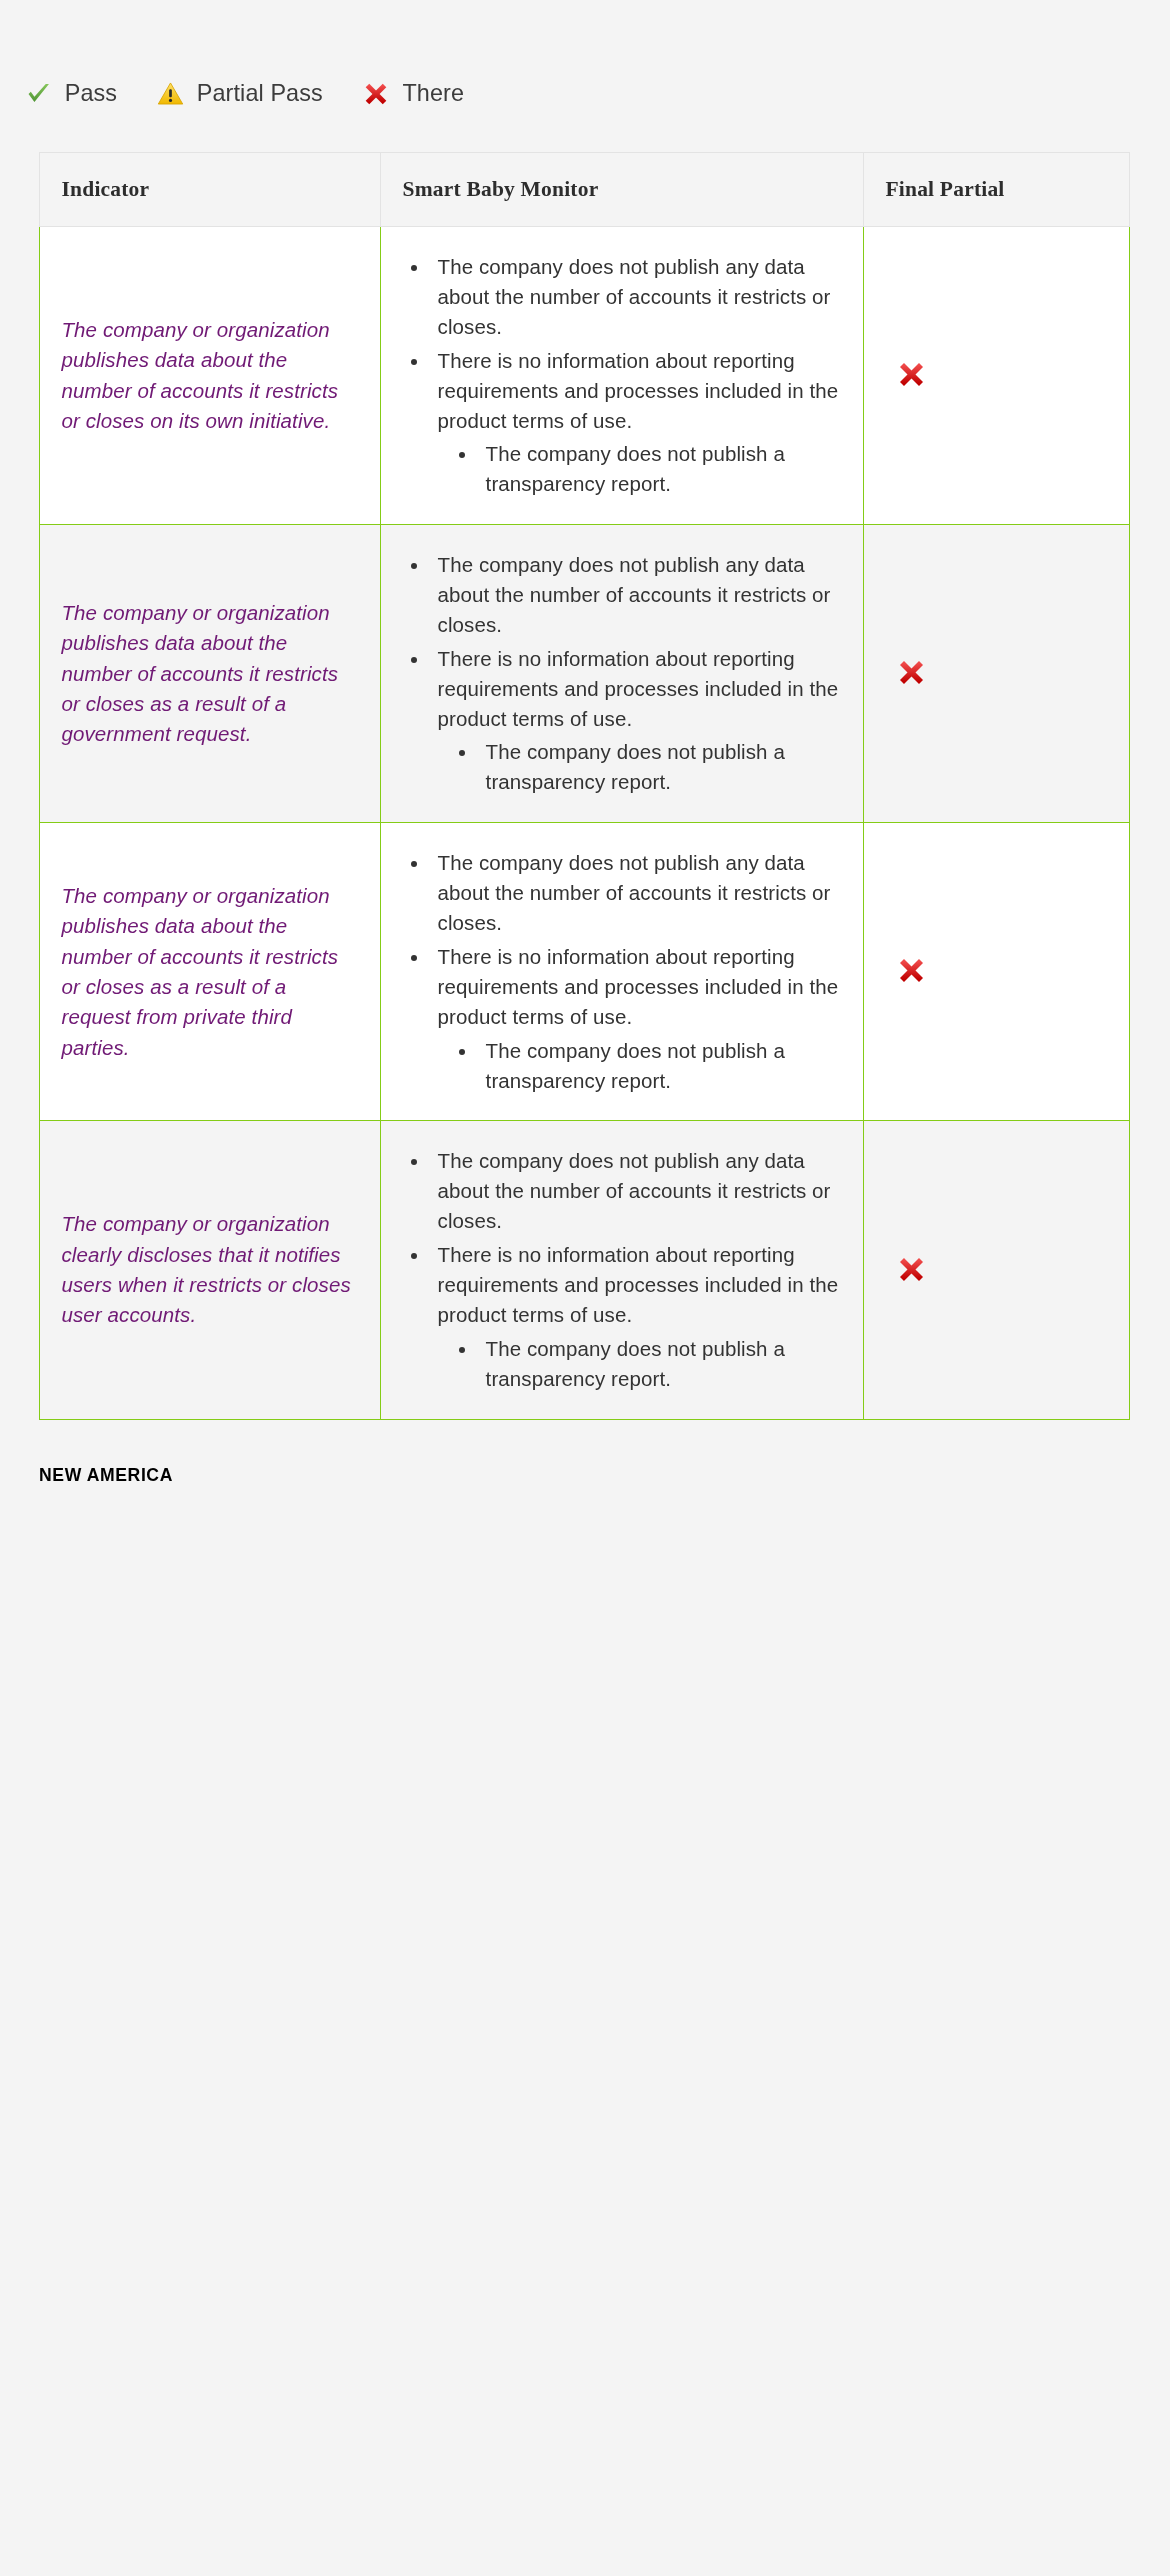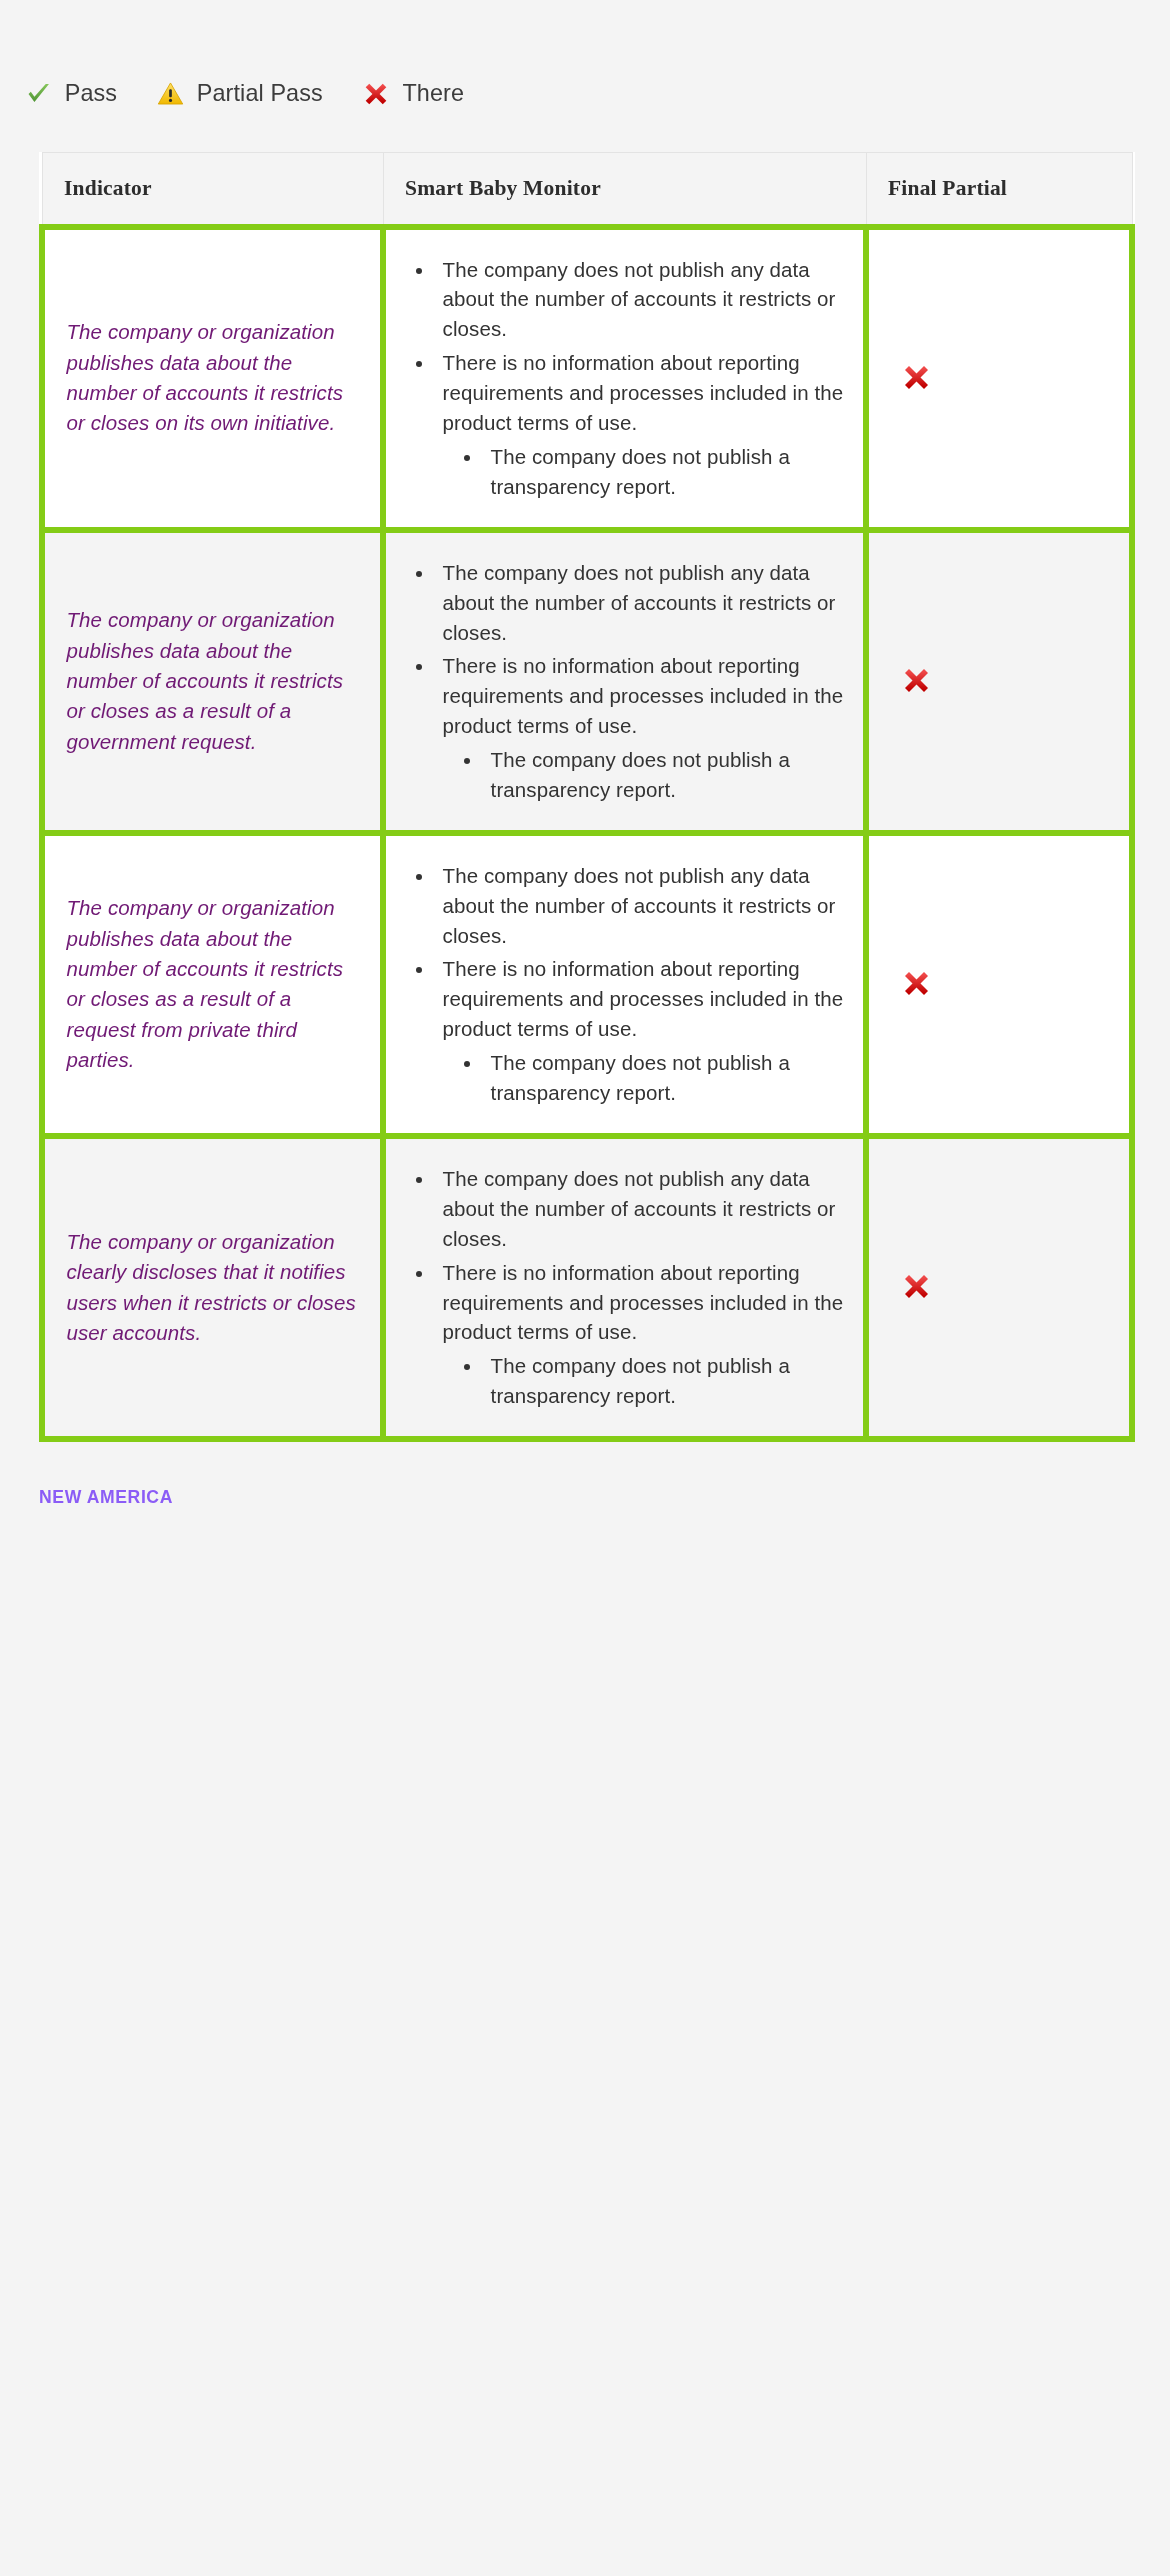--- a/index.html
+++ b/index.html
@@ -68,21 +68,21 @@
     font-weight: bold;
     color: #2d2d2d;
     letter-spacing: 0.2px;
     height: 74px;
     padding: 0 21.5px;
     box-sizing: border-box;
     font-family: Liberation Serif, serif;
   }
 
   tbody td {
-    border: 6px solid #84cc16;
+    border: 1px solid #84cc16;
     vertical-align: middle;
     padding: 25px 21.5px;
     box-sizing: border-box;
   }
   tbody tr.row-white td { background: #ffffff; }
   tbody tr.row-grey  td { background: #f4f4f4; }
 
   td.indicator {
     font-style: italic;
     font-size: 20.5px;
@@ -120,21 +120,21 @@
     justify-content: center;
   }
   .result-icon svg { display: block; }
 
   
   .footer {
     margin: 45px 0 0 39px;
     font-size: 17.6px;
     font-weight: bold;
     letter-spacing: 0.6px;
-    color: #8b5cf6;
+    color: #000000;
     padding-bottom: 39px;
   }
 </style>
 </head>
 <body>
 
 <div class="legend">
 
   <div class="legend-item">
     <span class="legend-icon">

